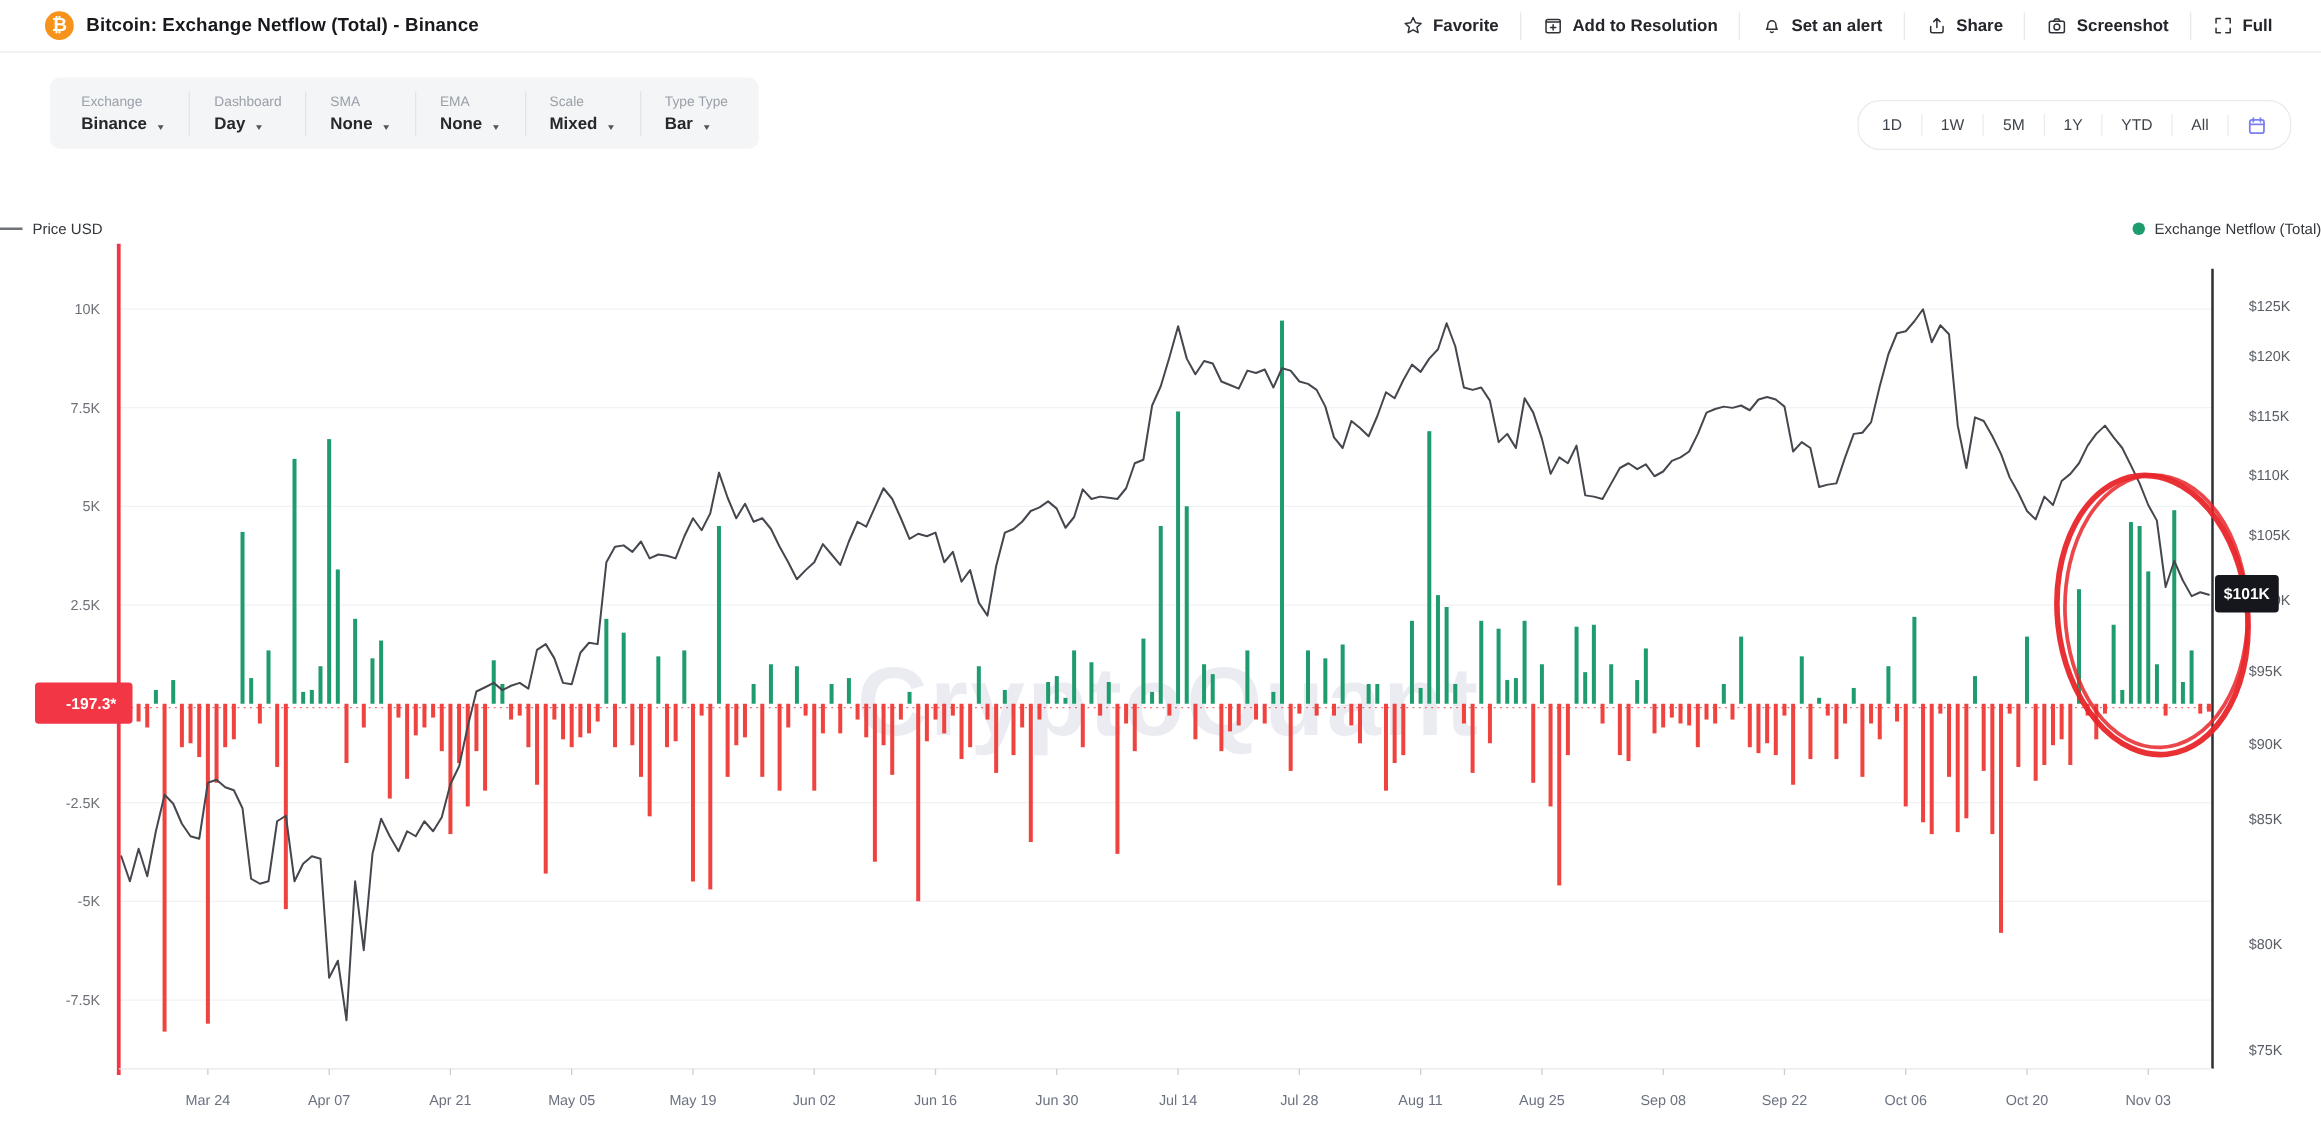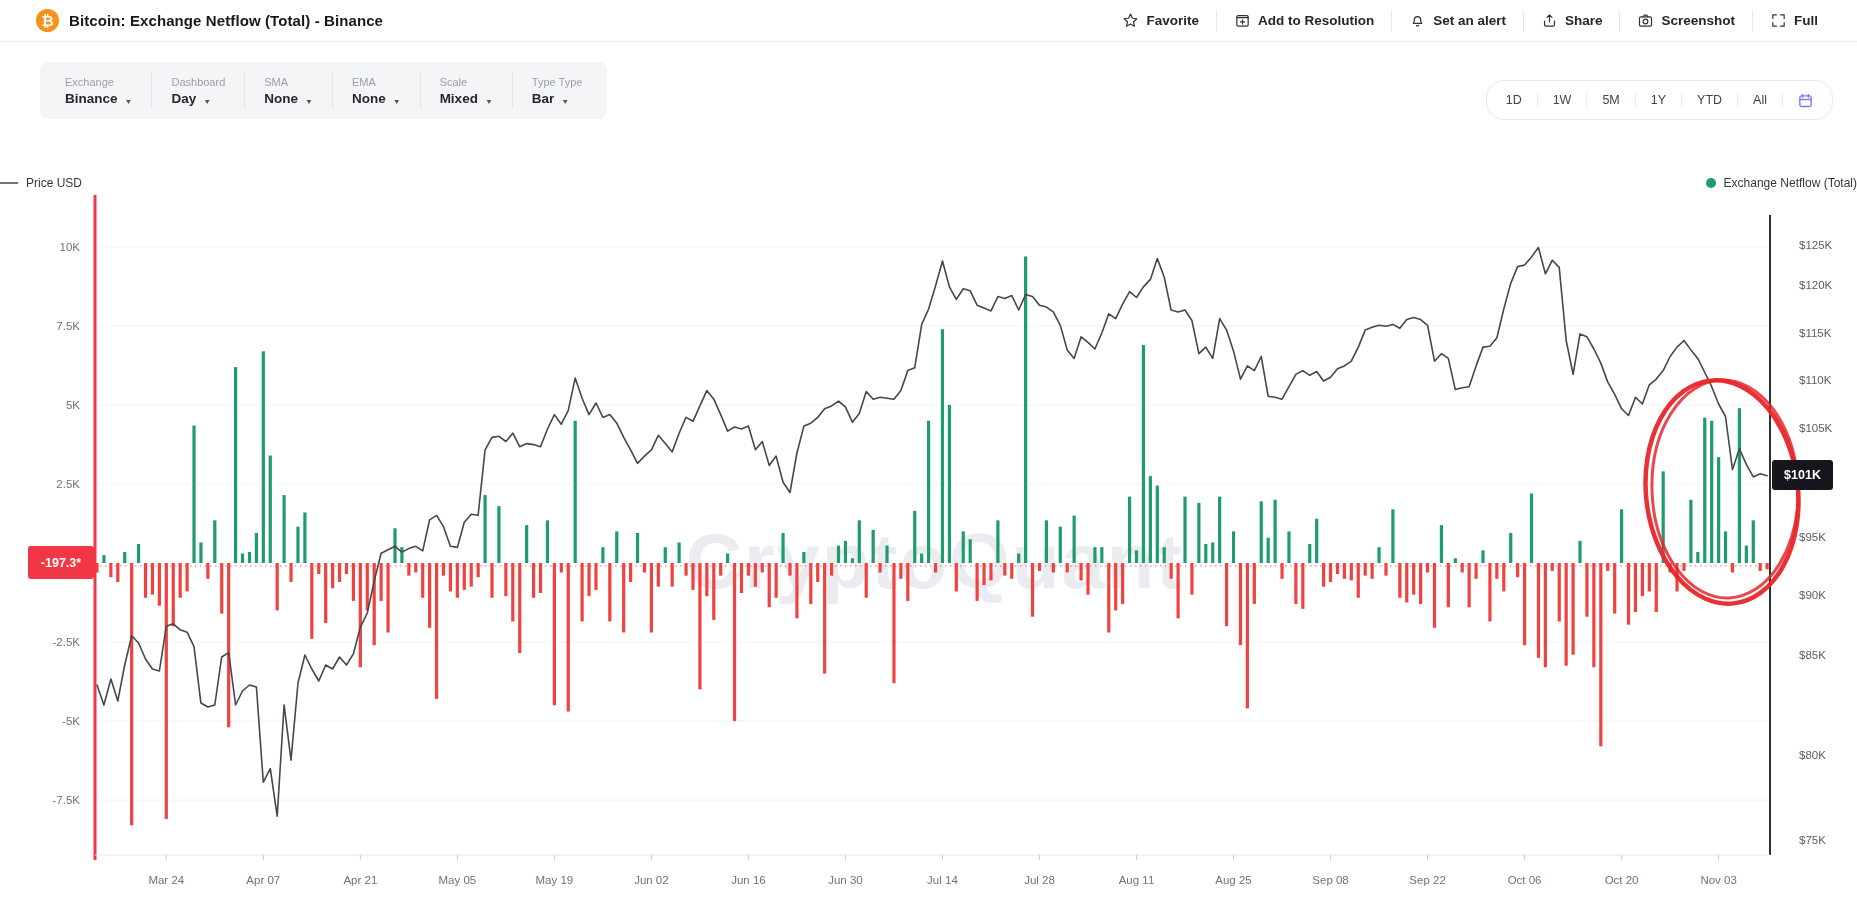--- a/index.html
+++ b/index.html
@@ -33,22 +33,22 @@
   .range-item:first-child{border-left:none;}
   .range-cal{padding:0 14px;border-left:1px solid #ebecef;display:flex;align-items:center;cursor:pointer;}
   
   .legend{position:absolute;left:0;top:176px;width:100%;display:flex;justify-content:space-between;gap:26px;}
   .leg-item{display:flex;align-items:center;gap:8px;font-size:12px;color:#33363b;cursor:pointer;}
   .leg-line{width:18px;height:0;border-top:2px solid #6f7378;}
   .leg-dot{width:10px;height:10px;border-radius:50%;background:#1e9c6d;}
   
   .chart-wrap{position:absolute;left:0;top:0;width:1857px;height:909px;}
   .badge{position:absolute;font-weight:700;color:#fff;display:flex;align-items:center;justify-content:center;}
-  .badge-netflow{left:28px;top:546px;width:66px;height:33px;background:#f23645;border-radius:3px;font-size:12.5px;}
-  .badge-price{left:1772px;top:460px;width:61px;height:30px;background:#15171d;border-radius:3px;font-size:12.5px;}
+  .badge-netflow{left:28px;top:546px;width:66px;height:33px;background:#f23645;border-radius:3px;font-size:12.5px;padding-left:12px;}
+  .badge-price{left:1772px;top:460px;width:51px;height:30px;background:#15171d;border-radius:3px;font-size:12.5px;}
 </style>
 </head>
 <body>
 
 <div class="page">
 
   <div class="tophdr">
     <div class="brand">
       <div class="btc-logo">₿</div>
       <div class="hdr-title">Bitcoin: Exchange Netflow (Total) - Binance</div>

